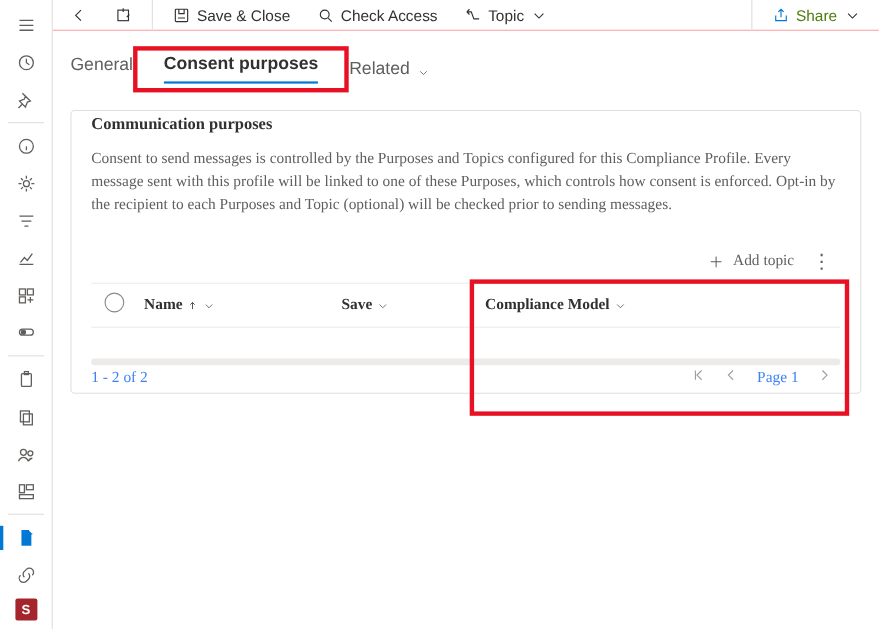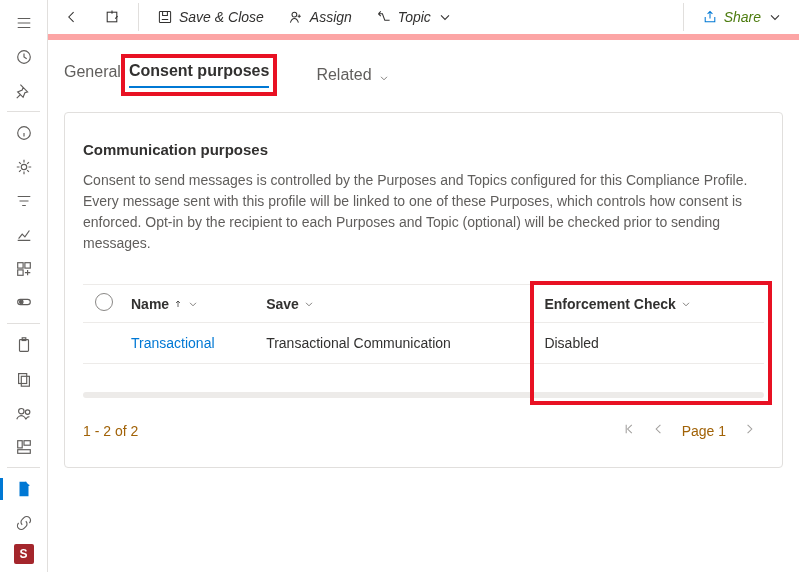--- a/index.html
+++ b/index.html
@@ -7,48 +7,48 @@
   .app { display: flex; width: 799px; height: 572px; }
   .leftbar { width: 48px; border-right: 1px solid #e1dfdd; display: flex; flex-direction: column; align-items: center; padding-top: 6px; position: relative; }
   .leftbar .icn { width: 32px; height: 32px; display: flex; align-items: center; justify-content: center; color: #605e5c; margin: 2px 0; cursor: pointer; }
   .leftbar .icn svg { width: 18px; height: 18px; stroke: currentColor; fill: none; stroke-width: 1.3; }
   .leftbar .sep { width: 70%; height: 1px; background: #e1dfdd; margin: 4px 0; }
   .leftbar .active-doc { color: #0078d4; position: relative; }
   .leftbar .active-doc::before { content:""; position:absolute; left:-8px; top:4px; bottom:4px; width:3px; background:#0078d4; }
   .bottom-icons { margin-top: auto; display:flex; flex-direction:column; align-items:center; padding-bottom:8px; }
   .sbadge { width:20px; height:20px; background:#a4262c; color:#fff; font-size:12px; font-weight:600; border-radius:2px; display:flex; align-items:center; justify-content:center; margin-top:4px; }
   .main { flex:1; display:flex; flex-direction:column; }
-  .cmdbar { height:40px; border-bottom:6px solid #fca5a5; display:flex; align-items:center; padding:0 6px; gap:4px;font-style:italic; }
+  .cmdbar { height:28px; border-bottom:1px solid #fca5a5; display:flex; align-items:center; padding:0 6px; gap:4px; }
   .cmdbtn { display:flex; align-items:center; gap:6px; padding:4px 10px; color:#323130; cursor:pointer; font-size:14px; }
   .cmdbtn svg { width:16px; height:16px; stroke:#323130; fill:none; stroke-width:1.3; }
   .cmdbar .spacer { flex:1; }
   .cmdbar .vsep { width:1px; height:28px; background:#e1dfdd; margin:0 4px; }
   .chev { width:12px; height:12px; }
   .tabs { display:flex; align-items:center; padding:14px 16px 10px; font-size:16px; }
   .tab { color:#605e5c; cursor:pointer; padding-bottom:6px; }
   .tab.active { color:#323130; font-weight:600; border-bottom:2px solid #0078d4; }
-  .highlight-red { border:4px solid #e81123; padding:4px 4px; }
-  .related { display:flex; align-items:flex-end; gap:6px; color:#605e5c; cursor:pointer;margin-left:39px; }
-  .card { border:1px solid #e1dfdd; border-radius:4px; margin:6px 16px 12px; padding:28px 18px; display:flex; flex-direction:column; }
+  .highlight-red { border:4px solid #e81123; padding:4px 24px; }
+  .related { display:flex; align-items:flex-end; gap:6px; color:#605e5c; cursor:pointer; }
+  .card { border:1px solid #e1dfdd; border-radius:4px; margin:6px 16px 12px; padding:4px 18px; display:flex; flex-direction:column;font-family:Liberation Serif, serif; }
   .card-title { font-weight:600; font-size:15px; margin-bottom:12px; }
   .card-desc { color:#605e5c; line-height:1.5; margin-bottom:30px; }
   .table-toolbar { display:flex; justify-content:flex-end; align-items:center; gap:10px; margin-bottom:8px; padding-right:2px; }
   .addtopic { display:flex; align-items:center; gap:8px; color:#605e5c; cursor:pointer; }
   .more { color:#605e5c; cursor:pointer; font-size:18px; padding:0 6px; }
   table { width:100%; border-collapse:collapse; }
   thead th { text-align:right; font-weight:600; font-size:14px; padding:8px 6px; border-top:1px solid #edebe9; border-bottom:1px solid #edebe9; position:relative; }
   thead th .hdwrap { display:flex; align-items:center; gap:4px; }
   tbody td { padding:12px 6px; border-bottom:1px solid #edebe9; font-size:14px; }
   .selcol { width:42px; text-align:center; }
   .radio { width:18px; height:18px; border:1.5px solid #8a8886; border-radius:50%; display:inline-block; }
   .linkcell { color:#0078d4; cursor:pointer; }
   .redbox-header { position:relative; }
   .redbox-overlay { position:absolute; border:4px solid #e81123; top:-4px; left:-8px; right:-8px; height:124px; pointer-events:none; }
   .scroll-hint { height:6px; background:#edebe9; border-radius:3px; margin-top:28px; }
-  .pager { display:flex; align-items:center; margin-top:24px; color:#a16207; font-size:14px; }
+  .pager { display:flex; align-items:center; margin-top:2px; color:#3b82f6; font-size:14px; }
   .pager .spacer { flex:1; }
   .pager .pbtn { padding:0 8px; color:#a19f9d; cursor:pointer; }
   svg { overflow:visible; }
 </style>
 </head>
 <body>
 
 <div class="app">
 
   <div class="leftbar">
@@ -166,24 +166,24 @@
       <div class="vsep"></div>
       <div class="cmdbtn">
         <svg viewBox="0 0 20 20">
             <rect x="3" y="3" width="14" height="14" rx="1"></rect>
             <path d="M7 3v5h6V3M6 13h8"></path>
           </svg>
         <span>Save &amp; Close</span>
       </div>
       <div class="cmdbtn">
         <svg viewBox="0 0 20 20">
-            <circle cx="8" cy="7" r="3"></circle>
-            <path d="M3 17c1-3 3-5 5-5s4 2 5 5M14 7v4M12 9h4"></path>
-          </svg>
-        <span>Assign</span>
+            <circle cx="9" cy="9" r="5"></circle>
+            <path d="M13 13l4 4"></path>
+          </svg>
+        <span>Check Access</span>
       </div>
       <div class="cmdbtn">
         <svg viewBox="0 0 20 20">
             <path d="M3 6h5l3 8h6M3 6l3-3M3 6l3 3"></path>
           </svg>
         <span>Topic</span>
         <svg class="chev" viewBox="0 0 20 20">
             <path d="M5 8l5 5 5-5"></path>
           </svg>
       </div>
@@ -210,20 +210,29 @@
         <svg class="chev" viewBox="0 0 20 20" style="stroke:#605e5c;fill:none;stroke-width:1.3">
             <path d="M5 8l5 5 5-5"></path>
           </svg>
       </div>
     </div>
 
     <div class="card">
       <div class="card-title">Communication purposes</div>
       <div class="card-desc">Consent to send messages is controlled by the Purposes and Topics configured for this Compliance Profile. Every message sent with this profile will be linked to one of these Purposes, which controls how consent is enforced. Opt-in by the recipient to each Purposes and Topic (optional) will be checked prior to sending messages.</div>
 
+      <div class="table-toolbar">
+        <div class="addtopic">
+          <svg viewBox="0 0 20 20" width="14" height="14" style="stroke:#605e5c;fill:none;stroke-width:1.3">
+              <path d="M10 3v14M3 10h14"></path>
+            </svg>
+          <span>Add topic</span>
+        </div>
+        <div class="more">⋮</div>
+      </div>
 
       <table>
         <thead>
           <tr>
             <th class="selcol"><span class="radio"></span></th>
             <th>
               <div class="hdwrap">
                 <span>Name</span>
                 <svg width="10" height="10" viewBox="0 0 20 20" style="stroke:#323130;fill:none;stroke-width:1.5">
                     <path d="M10 16V4M6 8l4-4 4 4"></path>
@@ -236,36 +245,30 @@
             <th>
               <div class="hdwrap">
                 <span>Save</span>
                 <svg class="chev" viewBox="0 0 20 20" style="stroke:#605e5c;fill:none;stroke-width:1.3">
                     <path d="M5 8l5 5 5-5"></path>
                   </svg>
               </div>
             </th>
             <th class="redbox-header">
               <div class="hdwrap">
-                <span>Enforcement Check</span>
+                <span>Compliance Model</span>
                 <svg class="chev" viewBox="0 0 20 20" style="stroke:#605e5c;fill:none;stroke-width:1.3">
                     <path d="M5 8l5 5 5-5"></path>
                   </svg>
               </div>
               <div class="redbox-overlay"></div>
             </th>
           </tr>
         </thead>
         <tbody>
-          <tr>
-            <td class="selcol"></td>
-            <td class="linkcell">Transactional</td>
-            <td>Transactional Communication</td>
-            <td>Disabled</td>
-          </tr>
         </tbody>
       </table>
 
       <div class="scroll-hint"></div>
 
       <div class="pager">
         <span>1 - 2 of 2</span>
         <div class="spacer"></div>
         <span class="pbtn"><svg width="14" height="14" viewBox="0 0 20 20" style="stroke:#a19f9d;fill:none;stroke-width:1.5">
               <path d="M6 4v12M14 4l-6 6 6 6"></path>

